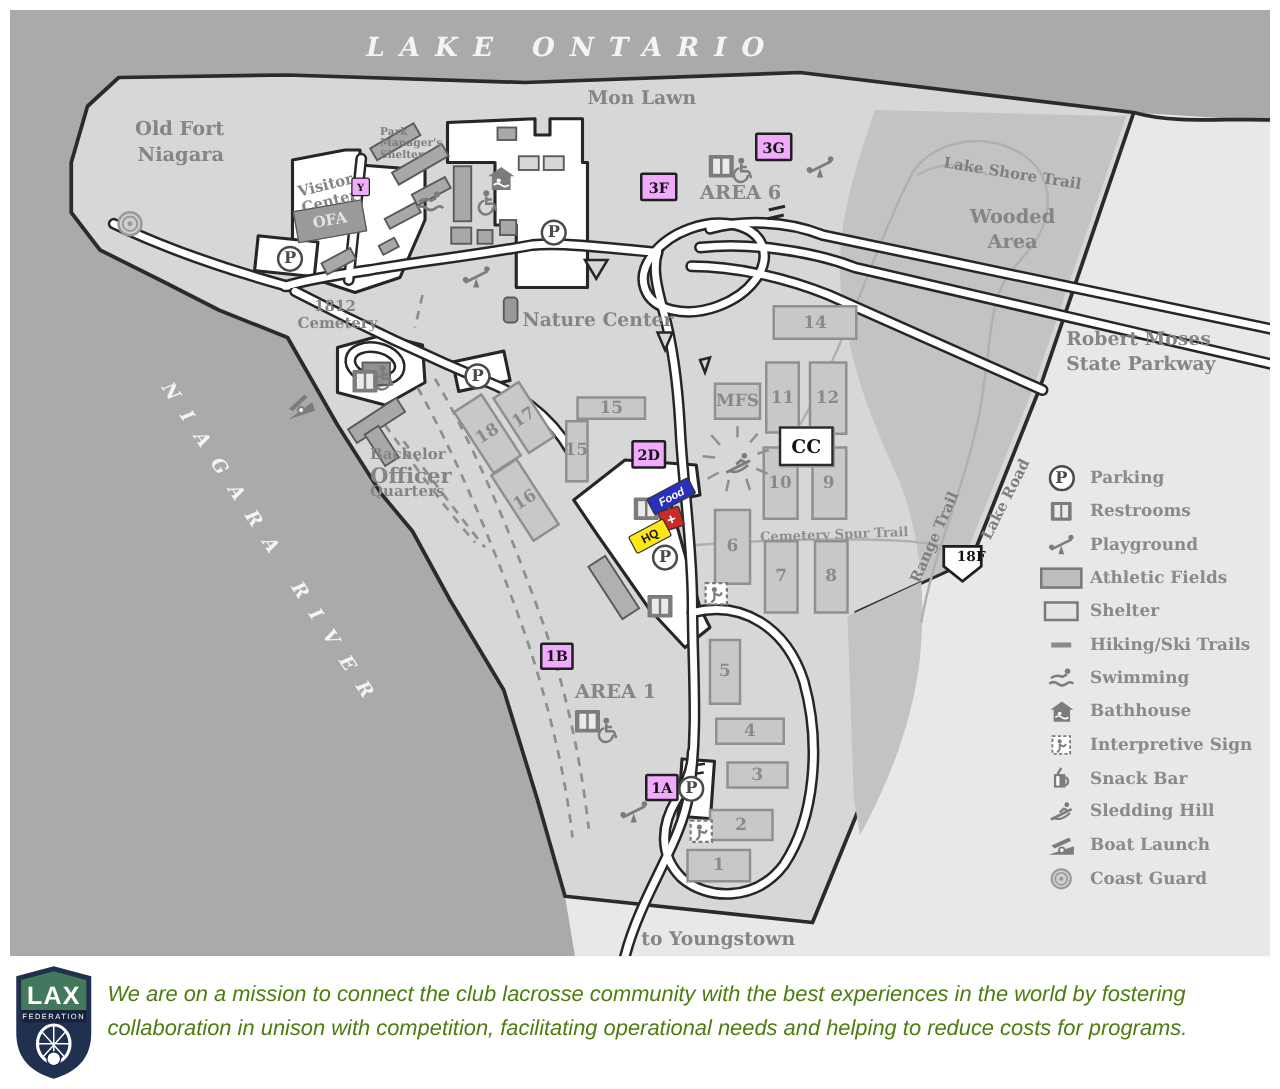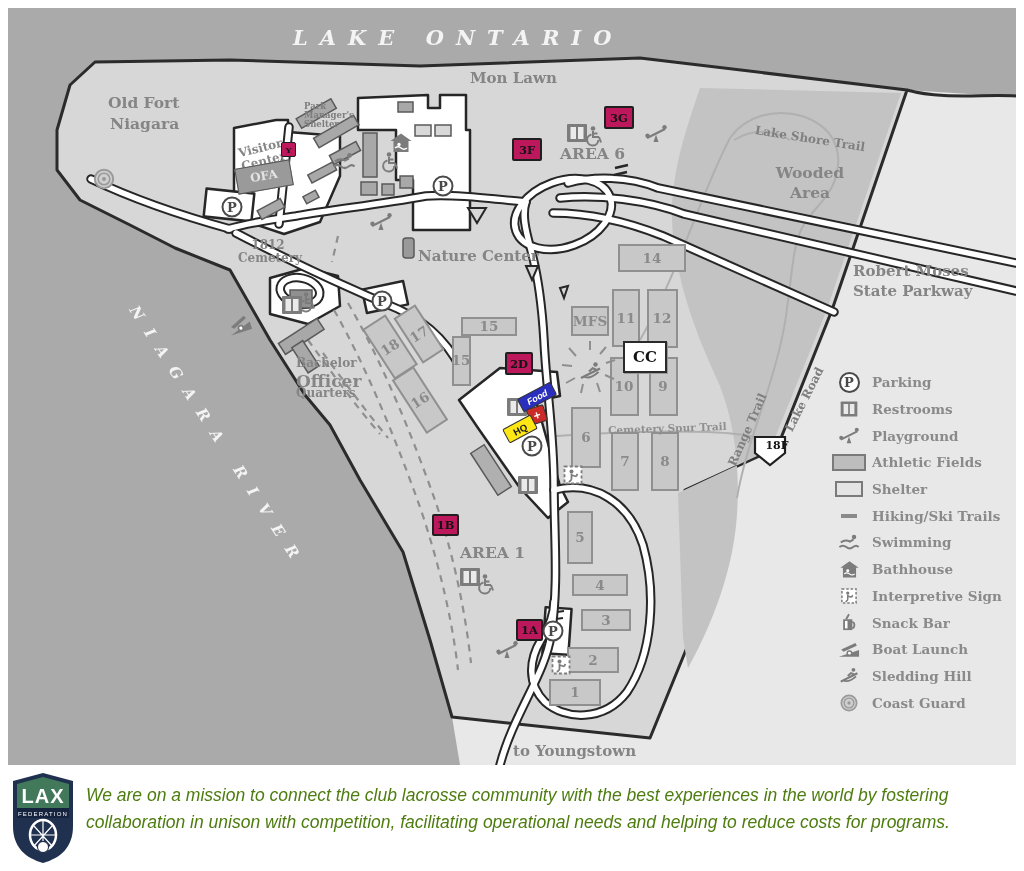--- a/index.html
+++ b/index.html
@@ -5,21 +5,21 @@
   html,body{margin:0;padding:0;background:#ffffff;}
   .page{position:relative;width:1024px;height:871px;background:#ffffff;overflow:hidden;
         font-family:"DejaVu Serif",serif;}
   .map{position:absolute;left:8px;top:8px;width:1008px;height:757px;background:#aaaaaa;}
   .map svg.base{position:absolute;left:0;top:0;}
   
   .ml{position:absolute;font-weight:bold;color:#858585;white-space:nowrap;line-height:1.1;
       font-family:"DejaVu Serif",serif;}
   .ml.white{color:#f4f4f4;font-style:italic;}
   .ml.center{text-align:center;}
-  .box{position:absolute;background:#be185d;border:2px solid #1f1f1f;color:#141414;
+  .box{position:absolute;background:#f0abfc;border:2px solid #1f1f1f;color:#141414;
        font-weight:bold;font-size:11.5px;display:flex;align-items:center;justify-content:center;
        border-radius:2px;font-family:"DejaVu Serif",serif;}
   .ccbox{position:absolute;background:#ffffff;border:2px solid #2a2a2a;color:#141414;
        font-weight:bold;font-size:15px;display:flex;align-items:center;justify-content:center;
        box-shadow:1px 1px 0 #999;font-family:"DejaVu Serif",serif;}
   .fnum{position:absolute;transform:translate(-50%,-50%);font-weight:bold;font-size:13.5px;
         color:#8a8a8a;font-family:"DejaVu Serif",serif;}
   .pcirc{width:21px;height:21px;border-radius:50%;background:#ffffff;border:2px solid #4a4a4a;
          color:#4a4a4a;font-weight:bold;font-size:13px;display:flex;align-items:center;
          justify-content:center;box-sizing:border-box;font-family:"DejaVu Serif",serif;}
@@ -383,33 +383,33 @@
       <div class="lg-row">
         <span class="lg-ico">
             <svg width="20" height="20" viewBox="0 0 24 24">
               <use href="#sym-snack"></use>
             </svg>
           </span>
         <span class="lg-lab">Snack Bar</span>
       </div>
       <div class="lg-row">
         <span class="lg-ico">
+            <svg width="21" height="21" viewBox="0 0 24 24">
+              <use href="#sym-sled"></use>
+            </svg>
+          </span>
+        <span class="lg-lab">Sledding Hill</span>
+      </div>
+      <div class="lg-row">
+        <span class="lg-ico">
             <svg width="22" height="22" viewBox="0 0 24 24">
               <use href="#sym-boat"></use>
             </svg>
           </span>
         <span class="lg-lab">Boat Launch</span>
-      </div>
-      <div class="lg-row">
-        <span class="lg-ico">
-            <svg width="21" height="21" viewBox="0 0 24 24">
-              <use href="#sym-sled"></use>
-            </svg>
-          </span>
-        <span class="lg-lab">Sledding Hill</span>
       </div>
       <div class="lg-row">
         <span class="lg-ico">
             <svg width="20" height="20" viewBox="0 0 24 24">
               <use href="#sym-coastguard"></use>
             </svg>
           </span>
         <span class="lg-lab">Coast Guard</span>
       </div>
     </div>

